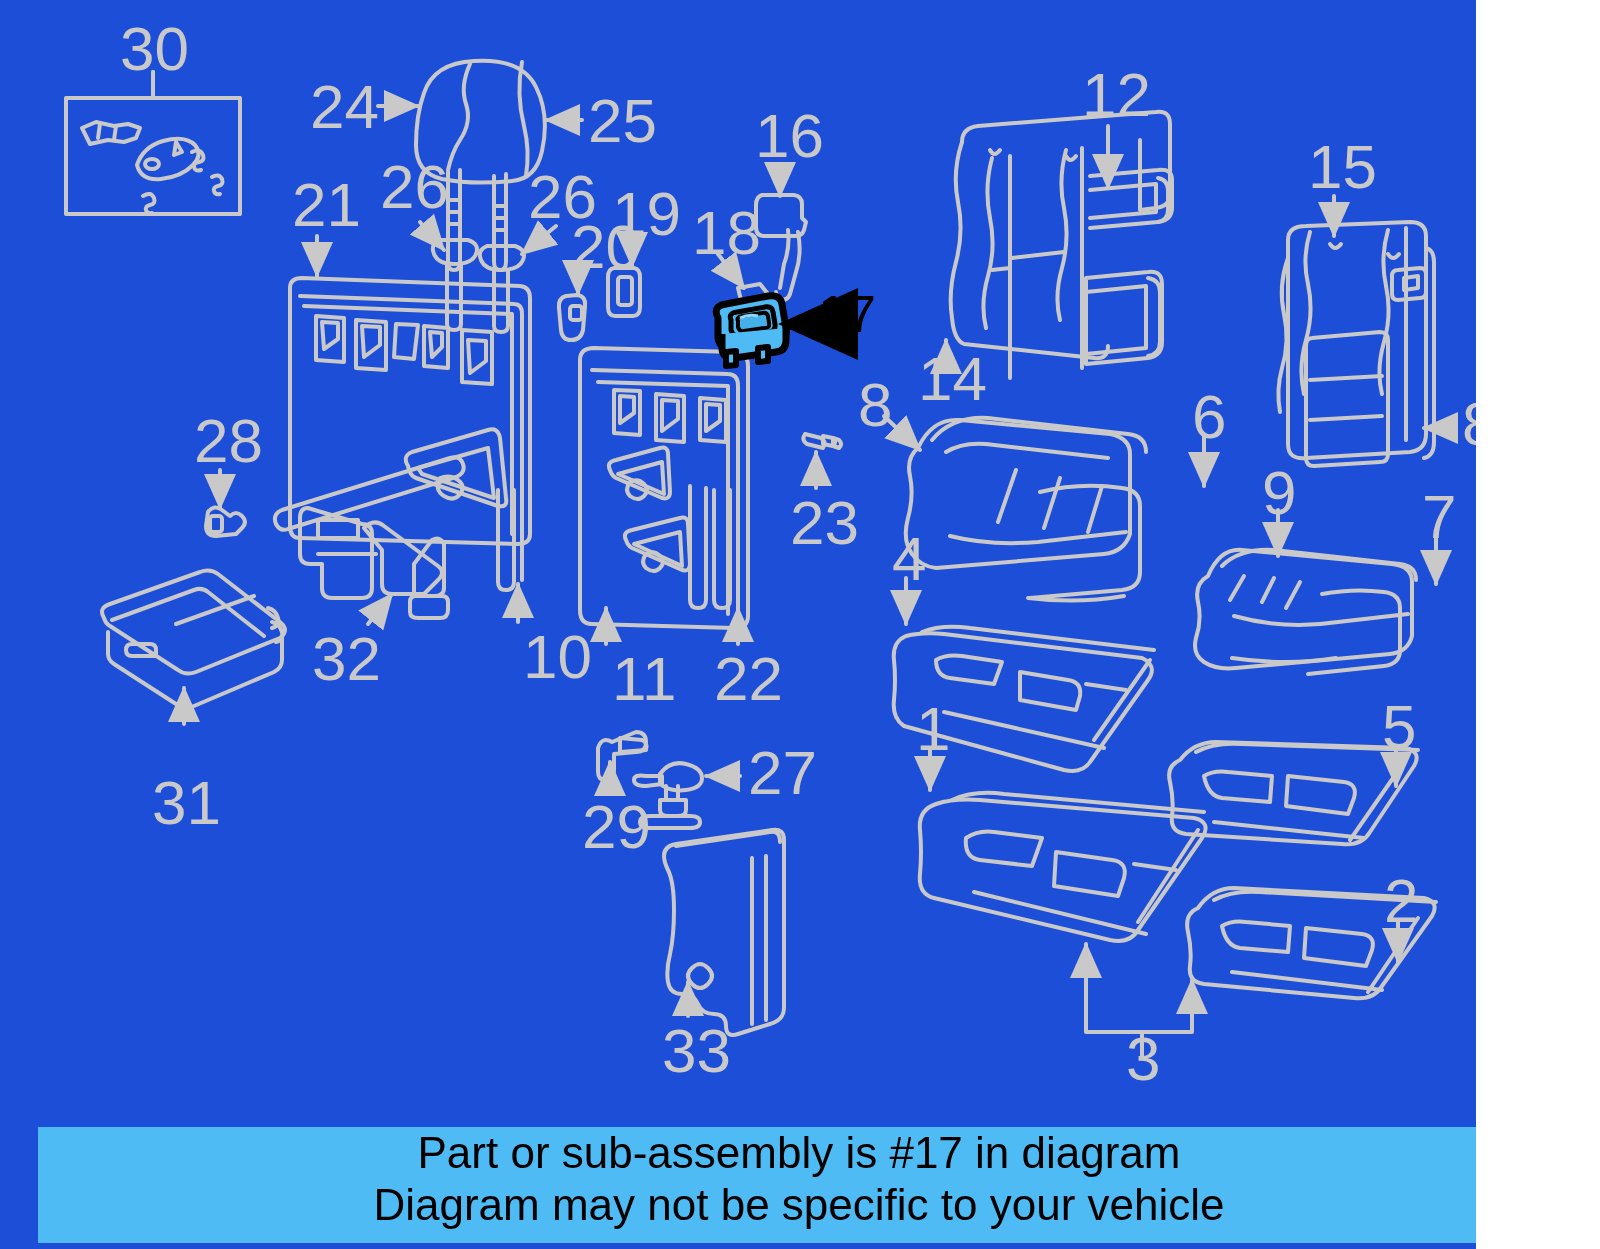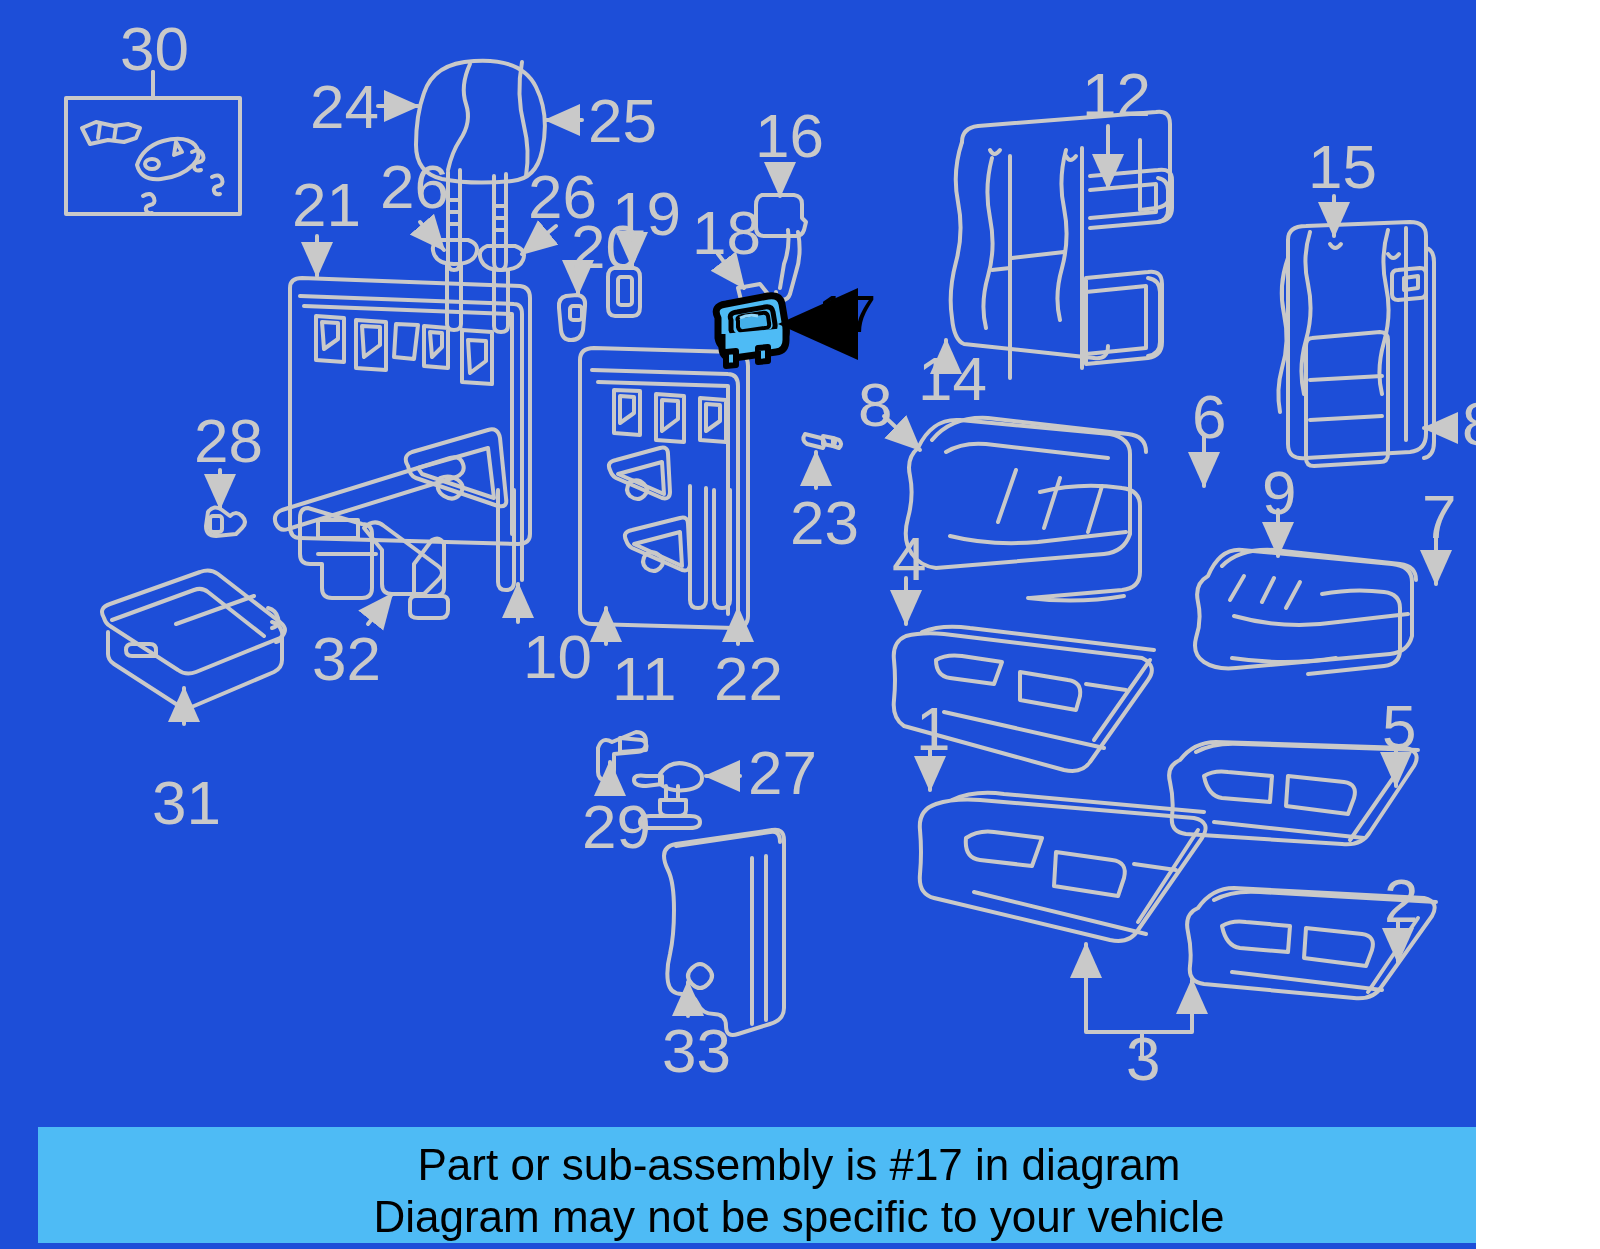--- a/index.html
+++ b/index.html
@@ -40,21 +40,21 @@
   #notice-banner {
     position: absolute;
     left: 38px;
     top: 1127px;
     width: 1522px;
     height: 116px;
     background: #4ebbf5;
     display: flex;
     flex-direction: column;
     align-items: center;
-    justify-content: flex-end;
+    justify-content: flex-start;
     box-sizing: border-box;
   }
   #notice-banner .line {
     color: #000000;
     font-size: 44px;
     line-height: 1.18;
     font-family: "Liberation Sans", sans-serif;
     text-align: center;
     white-space: nowrap;
   }

